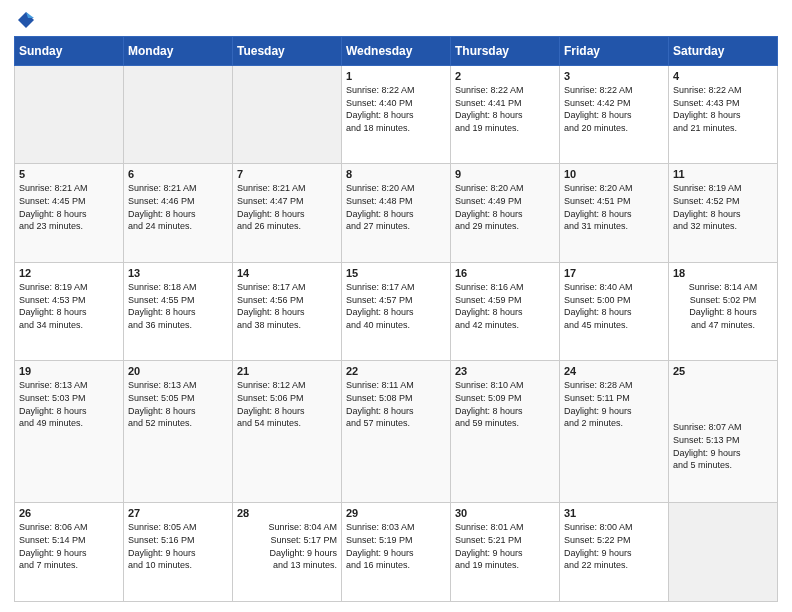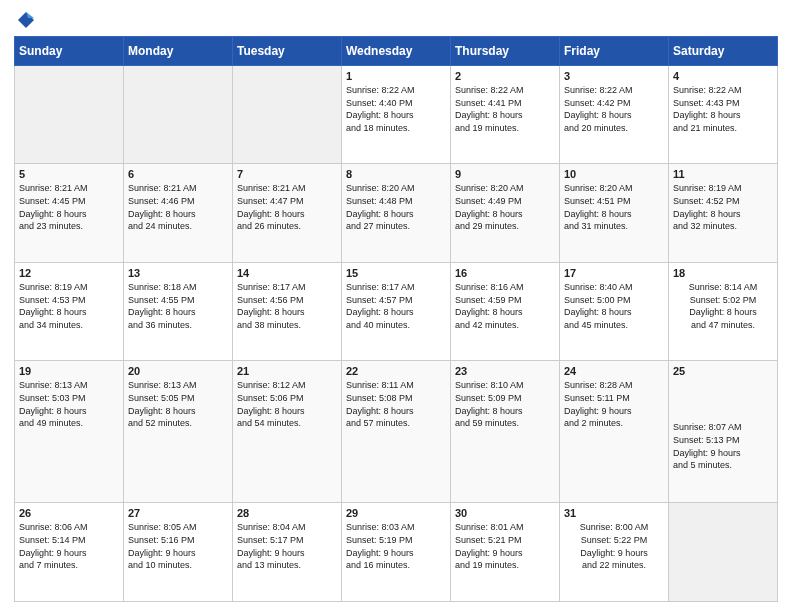--- a/index.html
+++ b/index.html
@@ -336,42 +336,42 @@
           </td>
           <td>
             <div class="day-num">27</div>
             <div class="day-info" style="white-space: pre-line;">Sunrise: 8:05 AM
 Sunset: 5:16 PM
 Daylight: 9 hours
 and 10 minutes.</div>
           </td>
           <td>
             <div class="day-num">28</div>
-            <div class="day-info" style="white-space: pre-line;">Sunrise: 8:04 AM
+            <div class="day-info" style="white-space: pre-line; text-align: right;">Sunrise: 8:04 AM
 Sunset: 5:17 PM
 Daylight: 9 hours
 and 13 minutes.</div>
           </td>
           <td>
             <div class="day-num">29</div>
             <div class="day-info" style="white-space: pre-line;">Sunrise: 8:03 AM
 Sunset: 5:19 PM
 Daylight: 9 hours
 and 16 minutes.</div>
           </td>
           <td>
             <div class="day-num">30</div>
             <div class="day-info" style="white-space: pre-line;">Sunrise: 8:01 AM
 Sunset: 5:21 PM
 Daylight: 9 hours
 and 19 minutes.</div>
           </td>
           <td>
             <div class="day-num">31</div>
-            <div class="day-info" style="white-space: pre-line; text-align: center;">Sunrise: 8:00 AM
+            <div class="day-info" style="white-space: pre-line;">Sunrise: 8:00 AM
 Sunset: 5:22 PM
 Daylight: 9 hours
 and 22 minutes.</div>
           </td>
           <td class="empty"></td>
         </tr>
       </tbody>
   </table>
 </div>
 

